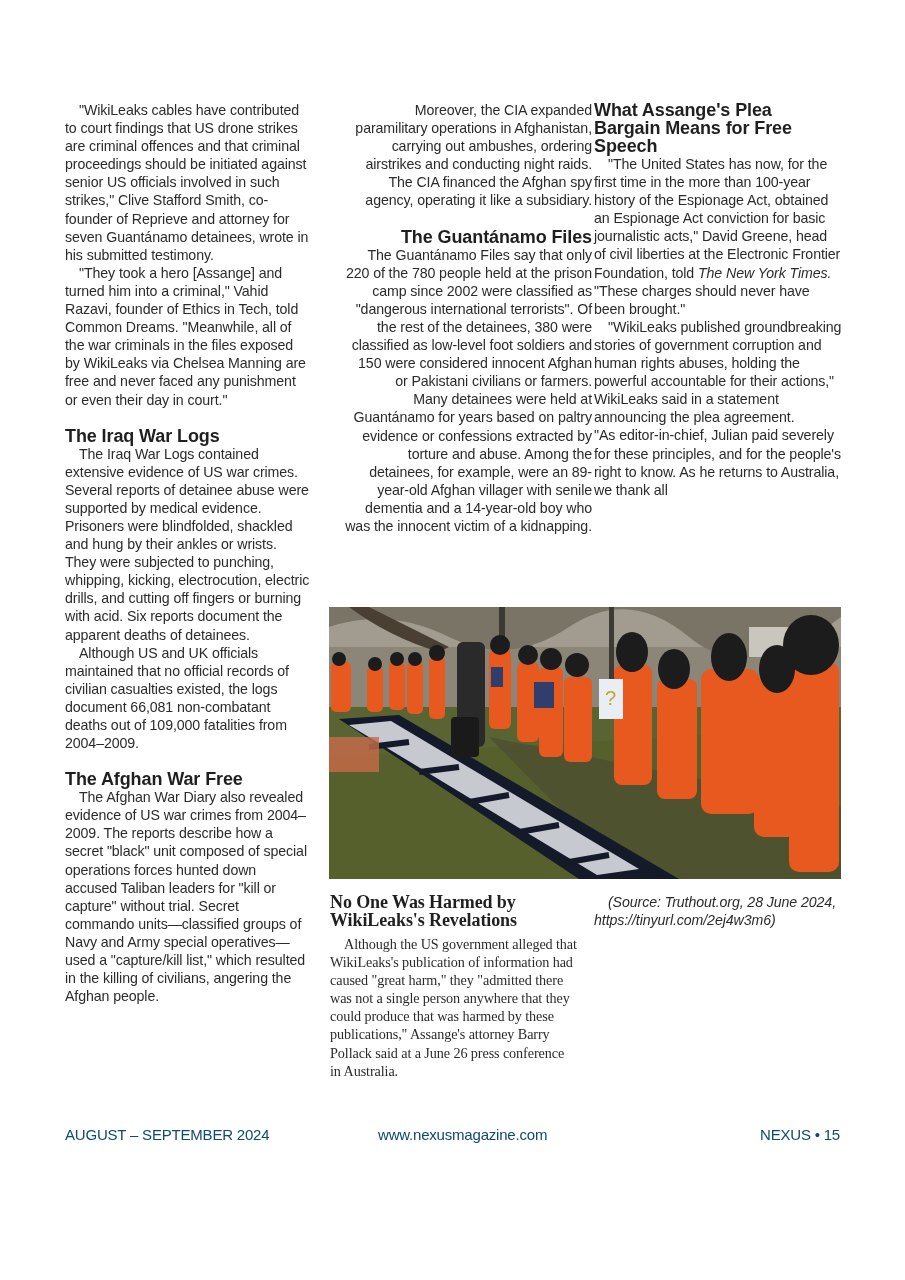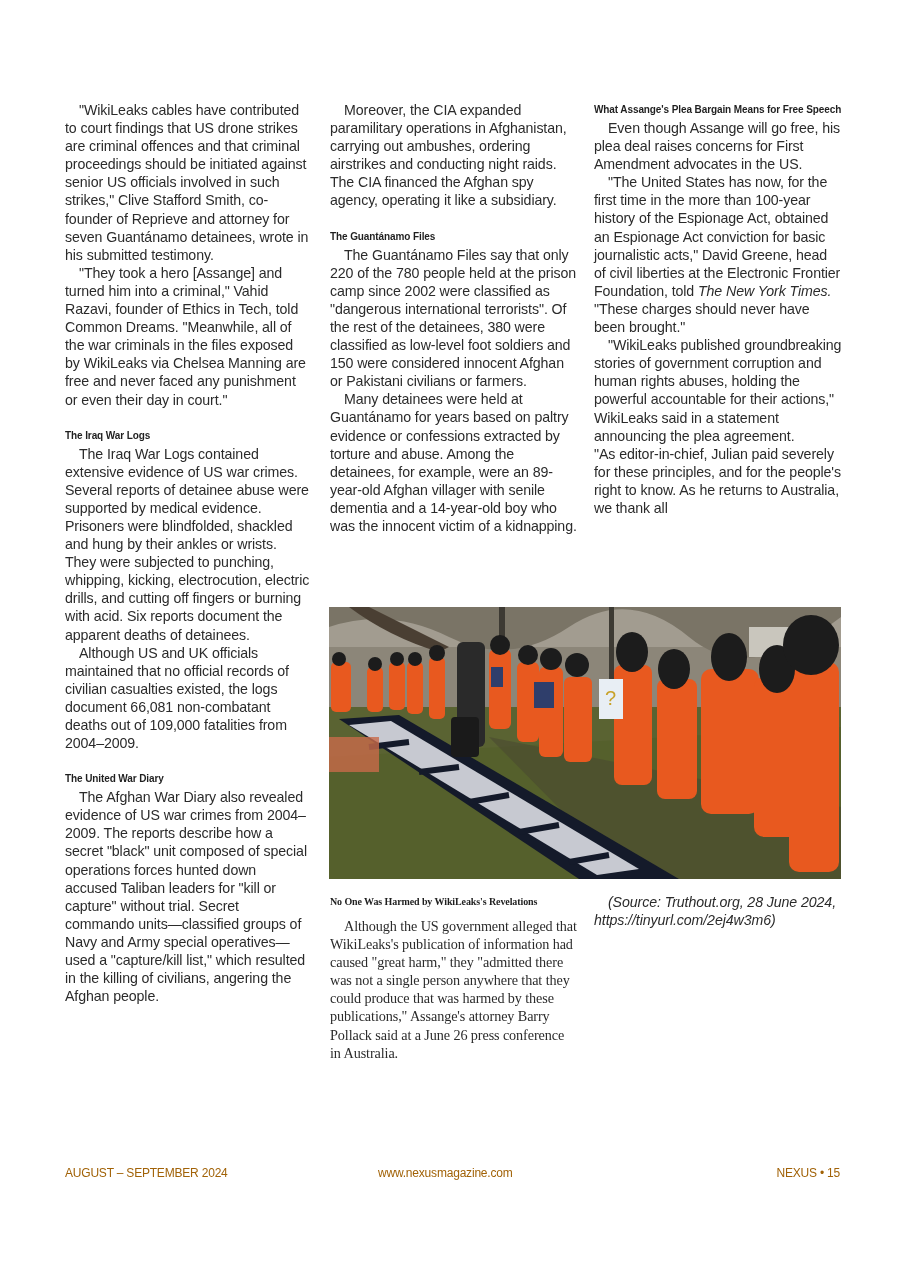--- a/index.html
+++ b/index.html
@@ -1,61 +1,60 @@
 <!DOCTYPE html>
 <html><head>
   <meta charset="utf-8">
   <style>
     html, body { margin: 0; padding: 0; background: #ffffff; }
     body { width: 905px; height: 1280px; position: relative; overflow: hidden;
            font-family: "Liberation Sans", "DejaVu Sans", sans-serif; color: #2b2b2b; }
     .col { position: absolute; font-size: 14.2px; line-height: 18.1px; letter-spacing: -0.1px; }
     .col p { margin: 0; text-indent: 14px; }
     .col p.noindent { text-indent: 0; }
-    .col h3 { margin: 0; font-size: 10px; line-height: 18px; font-weight: bold; color: #1f1f1f; letter-spacing: -0.1px; }
+    .col h3 { margin: 0; font-size: 18px; line-height: 18px; font-weight: bold; color: #1f1f1f; letter-spacing: -0.1px; }
     .gap { height: 18px; }
     #col1 { left: 65px; top: 101px; width: 246px; }
-    #col2 { left: 330px; top: 101px; width: 248px; }
+    #col2 { left: 344px; top: 101px; width: 248px; text-align: right; }
     #col3 { left: 594px; top: 101px; width: 248px; }
     #col2b { left: 330px; top: 893px; width: 248px; font-family: Liberation Serif, serif; }
     #col3b { left: 594px; top: 893px; width: 248px; }
     .it { font-style: italic; }
-    .footer { position: absolute; top: 1166px; font-size: 12px; color: #a16207; letter-spacing: -0.2px; }
+    .footer { position: absolute; top: 1126px; font-size: 15px; color: #0c4a6e; letter-spacing: -0.2px; }
     #f-left { left: 65px; }
     #f-mid { left: 378px; }
     #f-right { right: 65px; }
     #photo { position: absolute; left: 329px; top: 607px; width: 512px; height: 272px; overflow: hidden;
              background: linear-gradient(180deg, #6f6a5c 0%, #8a8577 25%, #5e5a44 45%, #4f5a2e 70%, #3f4a24 100%); }
   </style>
 </head>
 <body>
 
 <div class="col" id="col1">
   <p>"WikiLeaks cables have contributed to court findings that US drone strikes are criminal offences and that criminal proceedings should be initiated against senior US officials involved in such strikes," Clive Stafford Smith, co-founder of Reprieve and attorney for seven Guantánamo detainees, wrote in his submitted testimony.</p>
   <p>"They took a hero [Assange] and turned him into a criminal," Vahid Razavi, founder of Ethics in Tech, told Common Dreams. "Meanwhile, all of the war criminals in the files exposed by WikiLeaks via Chelsea Manning are free and never faced any punishment or even their day in court."</p>
   <div class="gap"></div>
   <h3>The Iraq War Logs</h3>
   <p>The Iraq War Logs contained extensive evidence of US war crimes. Several reports of detainee abuse were supported by medical evidence. Prisoners were blindfolded, shackled and hung by their ankles or wrists. They were subjected to punching, whipping, kicking, electrocution, electric drills, and cutting off fingers or burning with acid. Six reports document the apparent deaths of detainees.</p>
   <p>Although US and UK officials maintained that no official records of civilian casualties existed, the logs document 66,081 non-combatant deaths out of 109,000 fatalities from 2004–2009.</p>
   <div class="gap"></div>
-  <h3>The United War Diary</h3>
+  <h3>The Afghan War Free</h3>
   <p>The Afghan War Diary also revealed evidence of US war crimes from 2004–2009. The reports describe how a secret "black" unit composed of special operations forces hunted down accused Taliban leaders for "kill or capture" without trial. Secret commando units—classified groups of Navy and Army special operatives—used a "capture/kill list," which resulted in the killing of civilians, angering the Afghan people.</p>
 </div>
 
 <div class="col" id="col2">
   <p>Moreover, the CIA expanded paramilitary operations in Afghanistan, carrying out ambushes, ordering airstrikes and conducting night raids. The CIA financed the Afghan spy agency, operating it like a subsidiary.</p>
   <div class="gap"></div>
   <h3>The Guantánamo Files</h3>
   <p>The Guantánamo Files say that only 220 of the 780 people held at the prison camp since 2002 were classified as "dangerous international terrorists". Of the rest of the detainees, 380 were classified as low-level foot soldiers and 150 were considered innocent Afghan or Pakistani civilians or farmers.</p>
   <p>Many detainees were held at Guantánamo for years based on paltry evidence or confessions extracted by torture and abuse. Among the detainees, for example, were an 89-year-old Afghan villager with senile dementia and a 14-year-old boy who was the innocent victim of a kidnapping.</p>
 </div>
 
 <div class="col" id="col3">
   <h3>What Assange's Plea Bargain Means for Free Speech</h3>
-  <p>Even though Assange will go free, his plea deal raises concerns for First Amendment advocates in the US.</p>
   <p><span>"The United States has now, for the first time in the more than 100-year history of the Espionage Act, obtained an Espionage Act conviction for basic journalistic acts," David Greene, head of civil liberties at the Electronic Frontier Foundation, told </span><span class="it">The New York Times.</span><span> "These charges should never have been brought."</span></p>
   <p>"WikiLeaks published groundbreaking stories of government corruption and human rights abuses, holding the powerful accountable for their actions," WikiLeaks said in a statement announcing the plea agreement.</p>
   <p class="noindent">"As editor-in-chief, Julian paid severely for these principles, and for the people's right to know. As he returns to Australia, we thank all</p>
 </div>
 
 <div id="photo">
   <svg width="512" height="272" viewBox="0 0 512 272" xmlns="http://www.w3.org/2000/svg">
 
     <rect x="0" y="0" width="512" height="110" fill="#8c8679"></rect>
     <rect x="0" y="0" width="512" height="40" fill="#a29c90"></rect>

